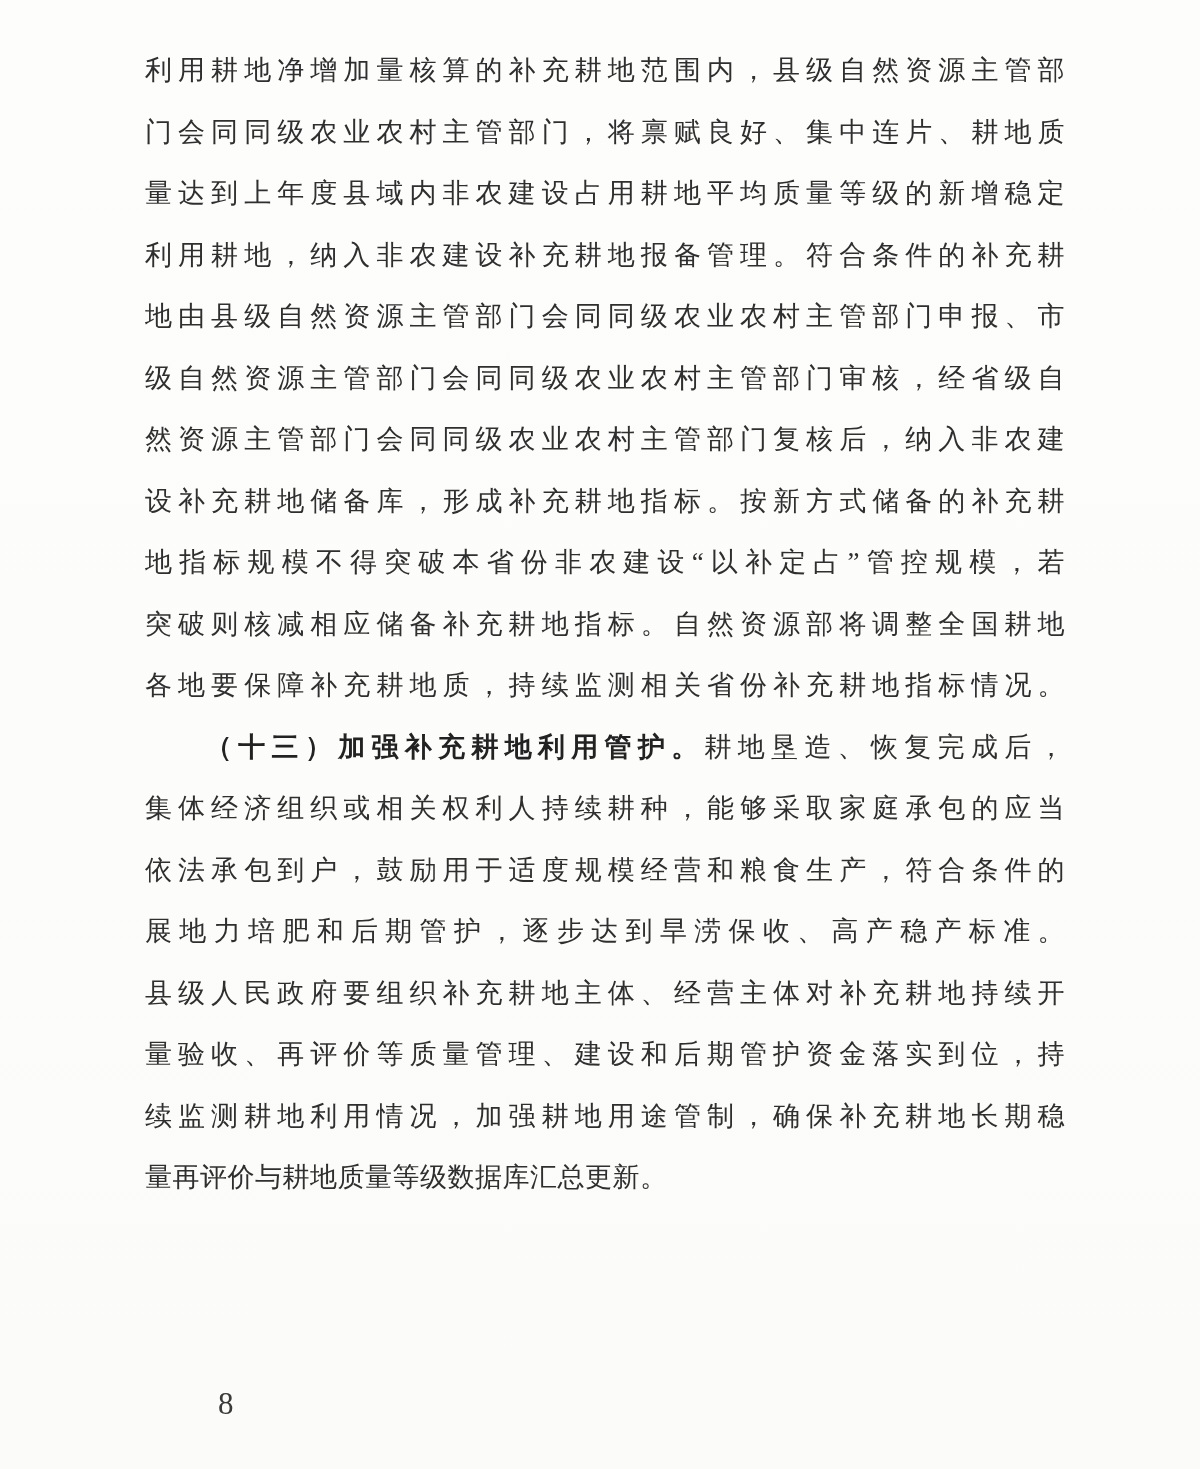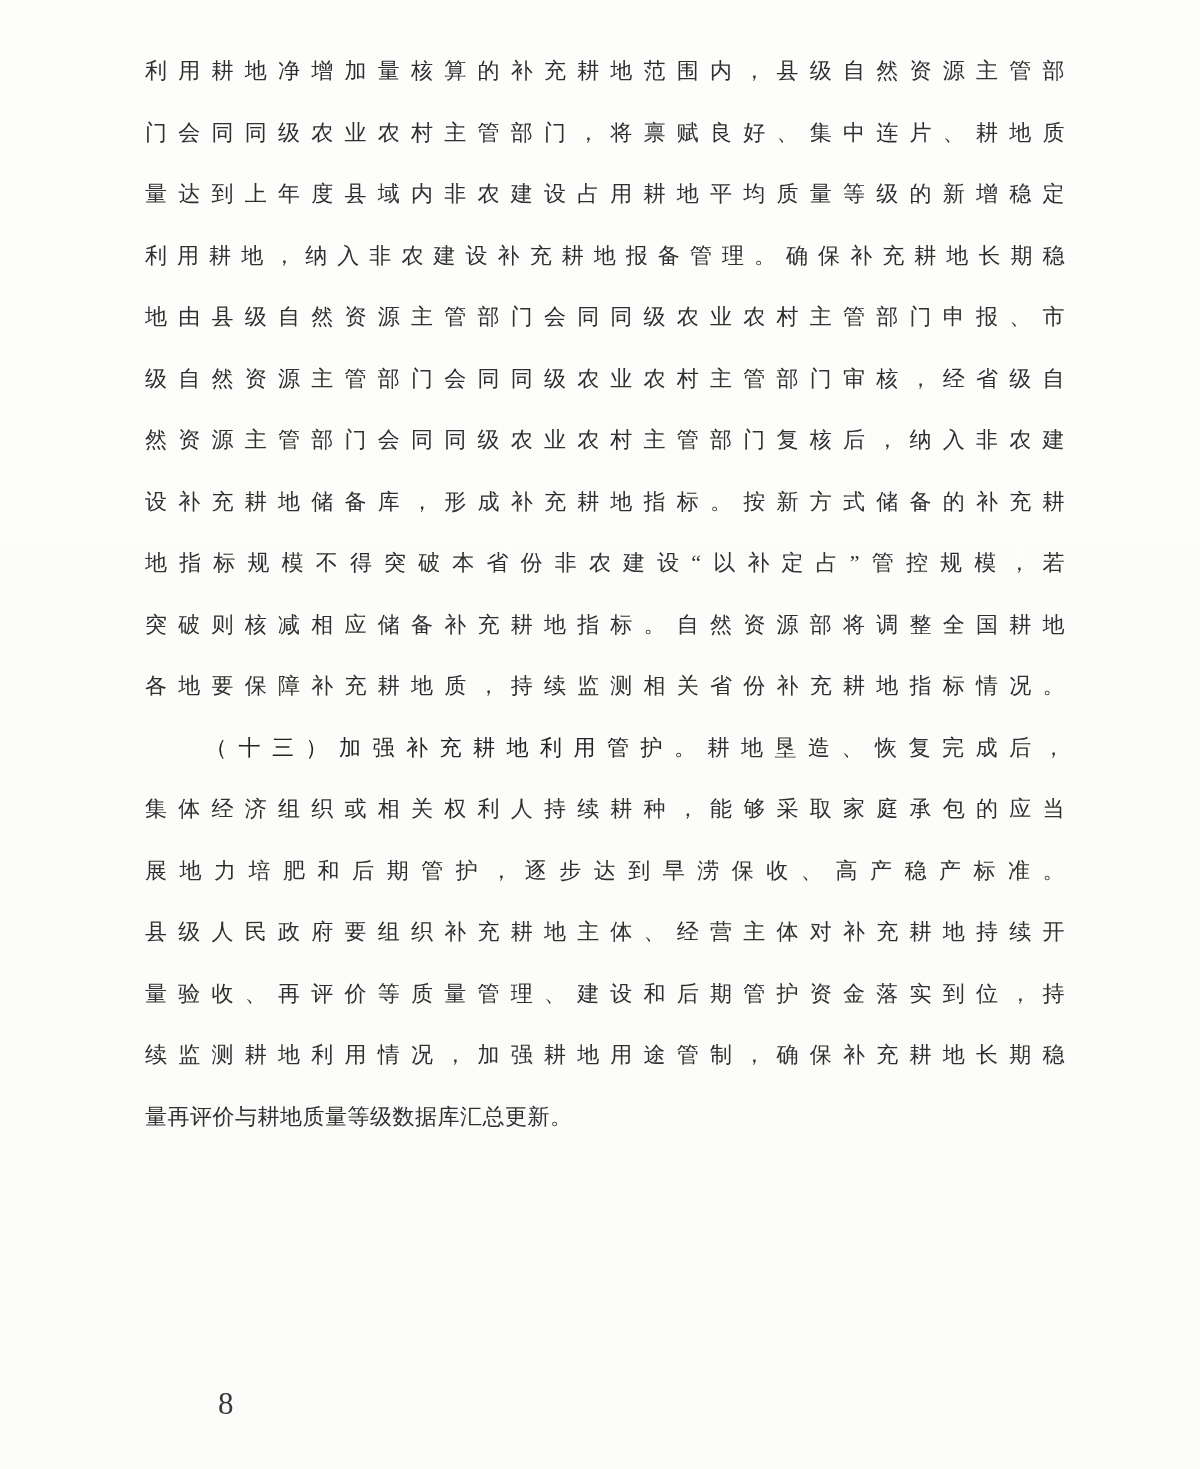--- a/index.html
+++ b/index.html
@@ -18,67 +18,68 @@
   }
   .textblock {
     position: absolute;
     left: 145px;
     top: 40px;
     width: 920px;
   }
   .line {
     height: 61.5px;
     line-height: 61.5px;
-    font-size: 22px;
+    font-size: 27px;
     color: #2f2f2f;
     text-align: justify;
     text-align-last: justify;
     text-justify: inter-character;
     letter-spacing: 0.5px;
   }
   .line.para-start {
     text-indent: 60px;
   }
   .line.para-end {
     text-align-last: left;
   }
   .bold-heading {
-    font-weight: 400;
+    font-weight: 700;
     color: #222222;
   }
   .page-number {
     position: absolute;
     left: 218px;
     top: 1382px;
     font-size: 31px;
     line-height: 44px;
     color: #3a3a3a;
     letter-spacing: 0;
   }
 </style>
 </head>
 <body>
 
 <div class="page">
   <div class="textblock">
     <div class="line">利用耕地净增加量核算的补充耕地范围内，县级自然资源主管部</div>
     <div class="line">门会同同级农业农村主管部门，将禀赋良好、集中连片、耕地质</div>
     <div class="line">量达到上年度县域内非农建设占用耕地平均质量等级的新增稳定</div>
-    <div class="line">利用耕地，纳入非农建设补充耕地报备管理。确保补充耕地长期稳</div>
+    <div class="line">利用耕地，纳入非农建设补充耕地报备管理。符合条件的补充耕</div>
     <div class="line">地由县级自然资源主管部门会同同级农业农村主管部门申报、市</div>
     <div class="line">级自然资源主管部门会同同级农业农村主管部门审核，经省级自</div>
     <div class="line">然资源主管部门会同同级农业农村主管部门复核后，纳入非农建</div>
     <div class="line">设补充耕地储备库，形成补充耕地指标。按新方式储备的补充耕</div>
     <div class="line">地指标规模不得突破本省份非农建设“以补定占”管控规模，若</div>
     <div class="line">突破则核减相应储备补充耕地指标。自然资源部将调整全国耕地</div>
     <div class="line">各地要保障补充耕地质，持续监测相关省份补充耕地指标情况。</div>
     <div class="line para-start">
       <span class="bold-heading">（十三）加强补充耕地利用管护。</span><span>耕地垦造、恢复完成后，</span>
     </div>
     <div class="line">集体经济组织或相关权利人持续耕种，能够采取家庭承包的应当</div>
+    <div class="line">依法承包到户，鼓励用于适度规模经营和粮食生产，符合条件的</div>
     <div class="line">展地力培肥和后期管护，逐步达到旱涝保收、高产稳产标准。</div>
     <div class="line">县级人民政府要组织补充耕地主体、经营主体对补充耕地持续开</div>
     <div class="line">量验收、再评价等质量管理、建设和后期管护资金落实到位，持</div>
     <div class="line">续监测耕地利用情况，加强耕地用途管制，确保补充耕地长期稳</div>
     <div class="line para-end">量再评价与耕地质量等级数据库汇总更新。</div>
   </div>
   <div class="page-number">8</div>
 </div>
 
 </body></html>

